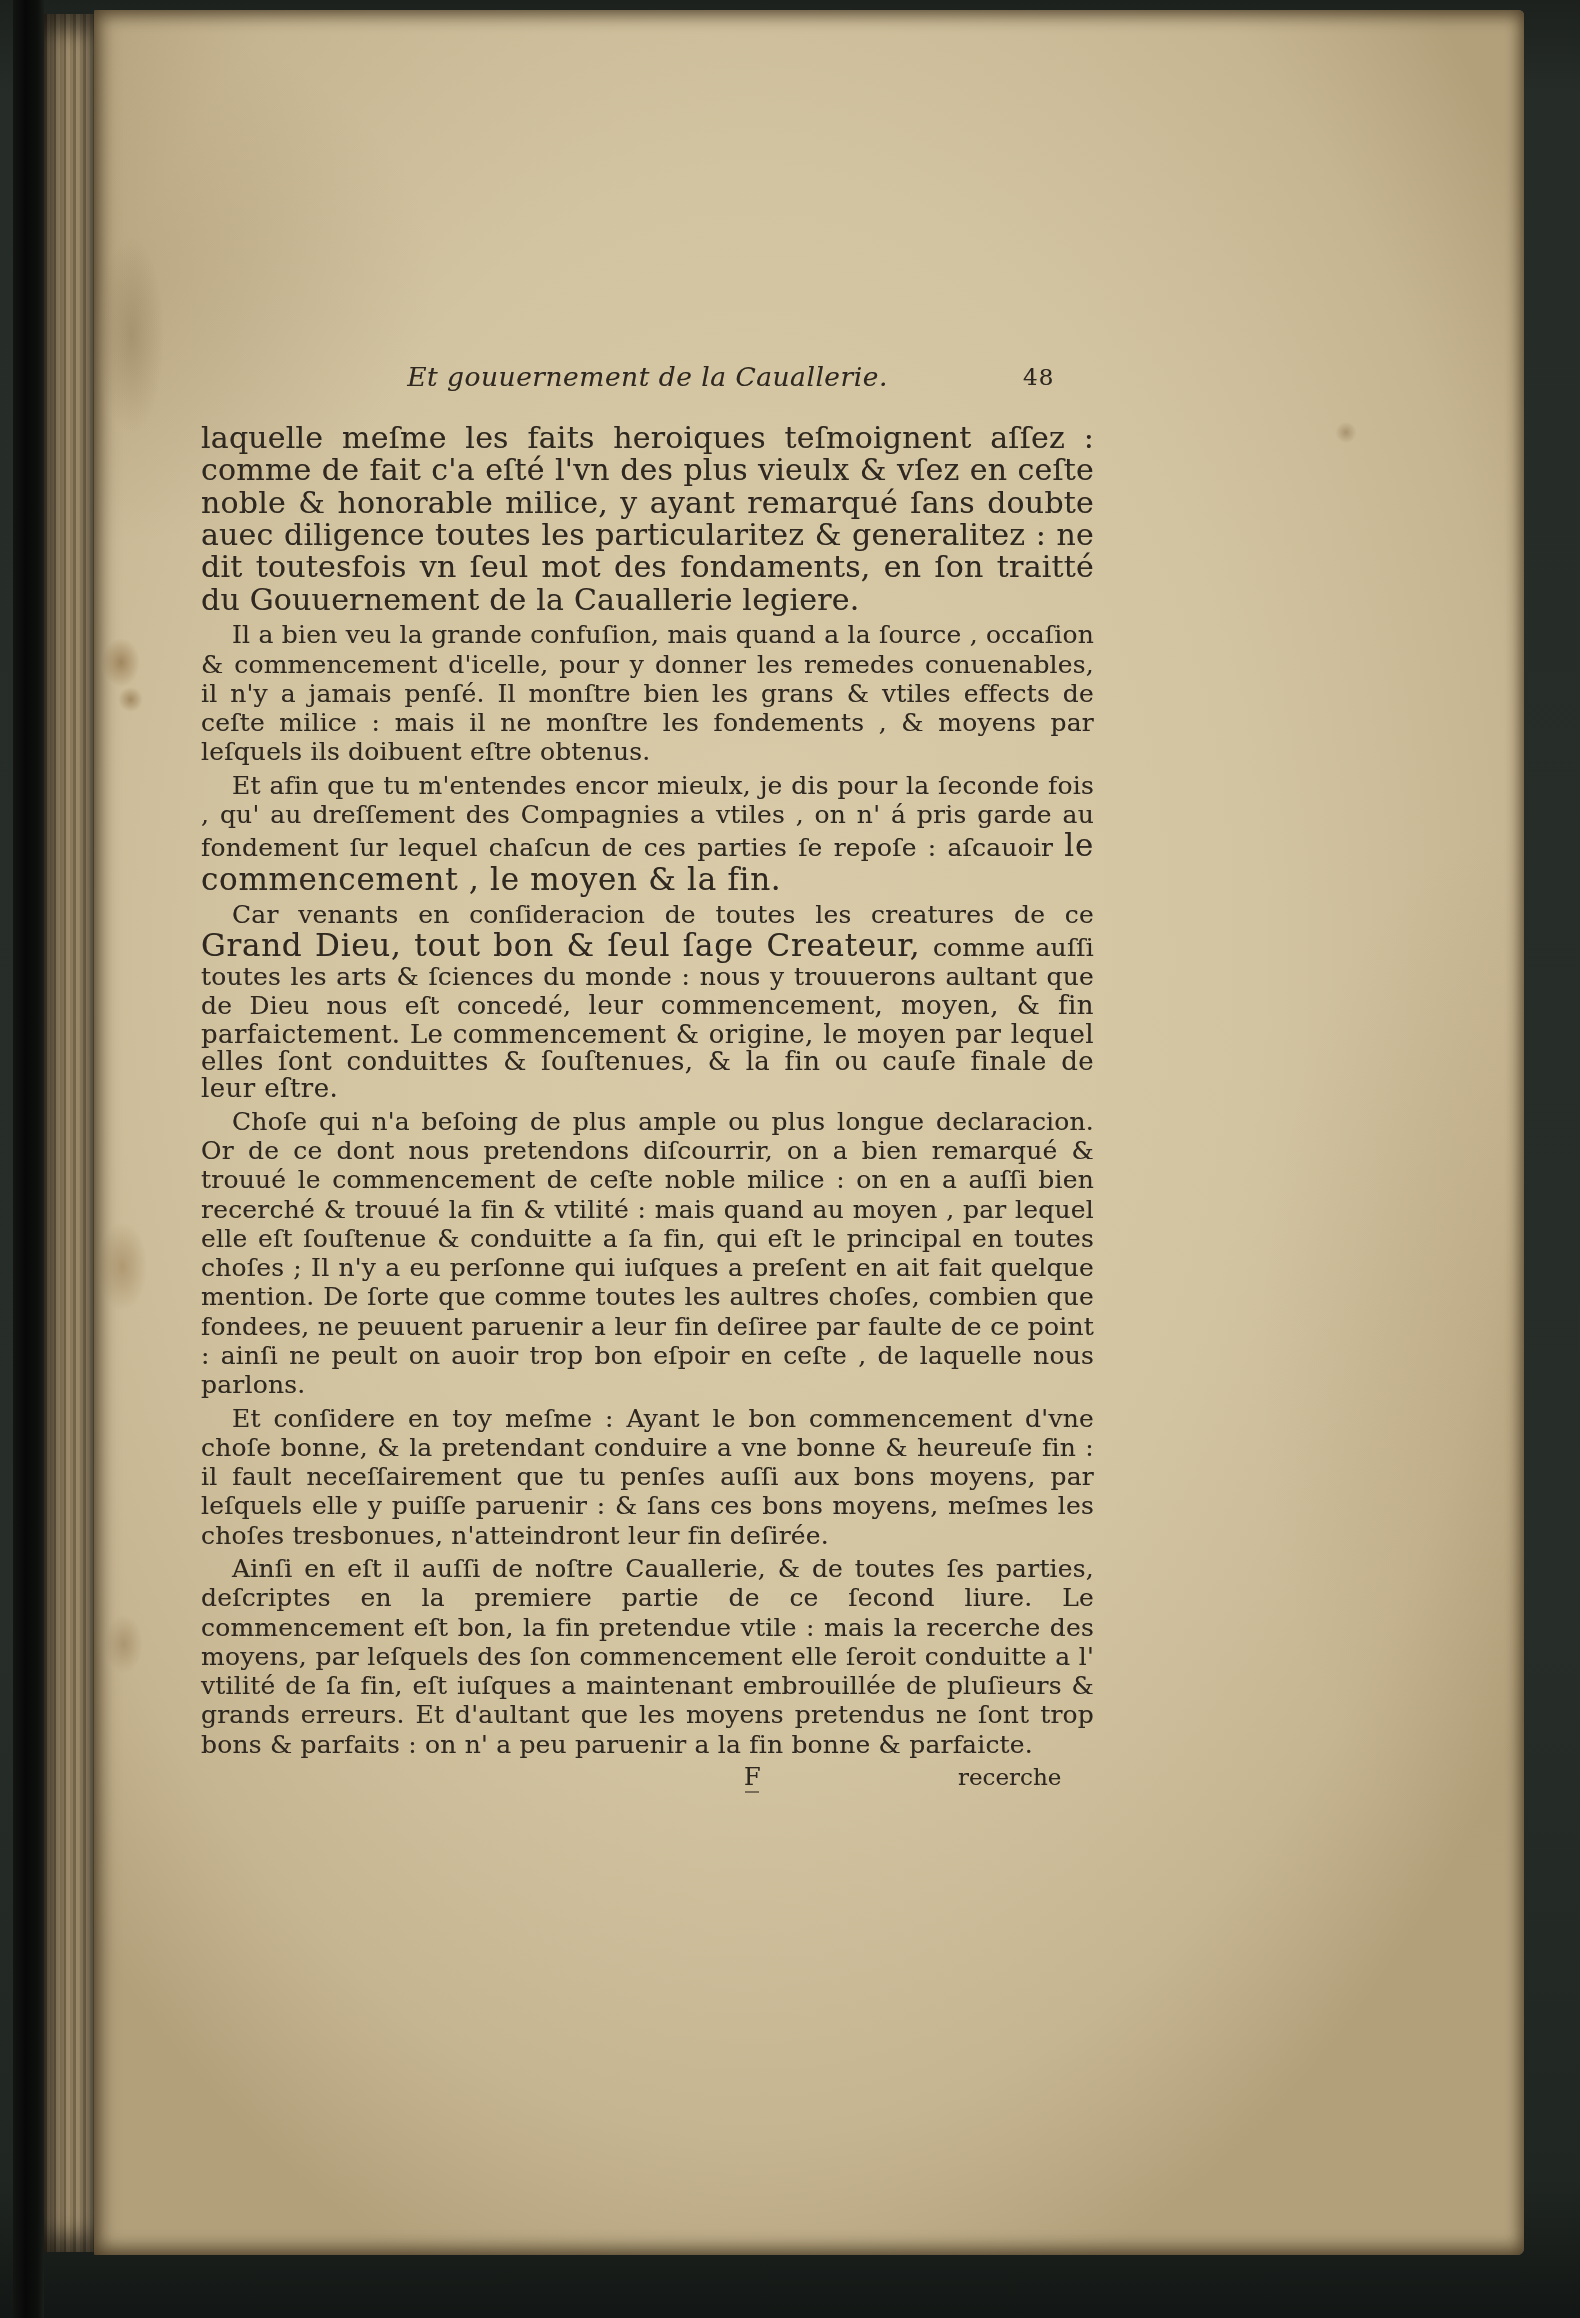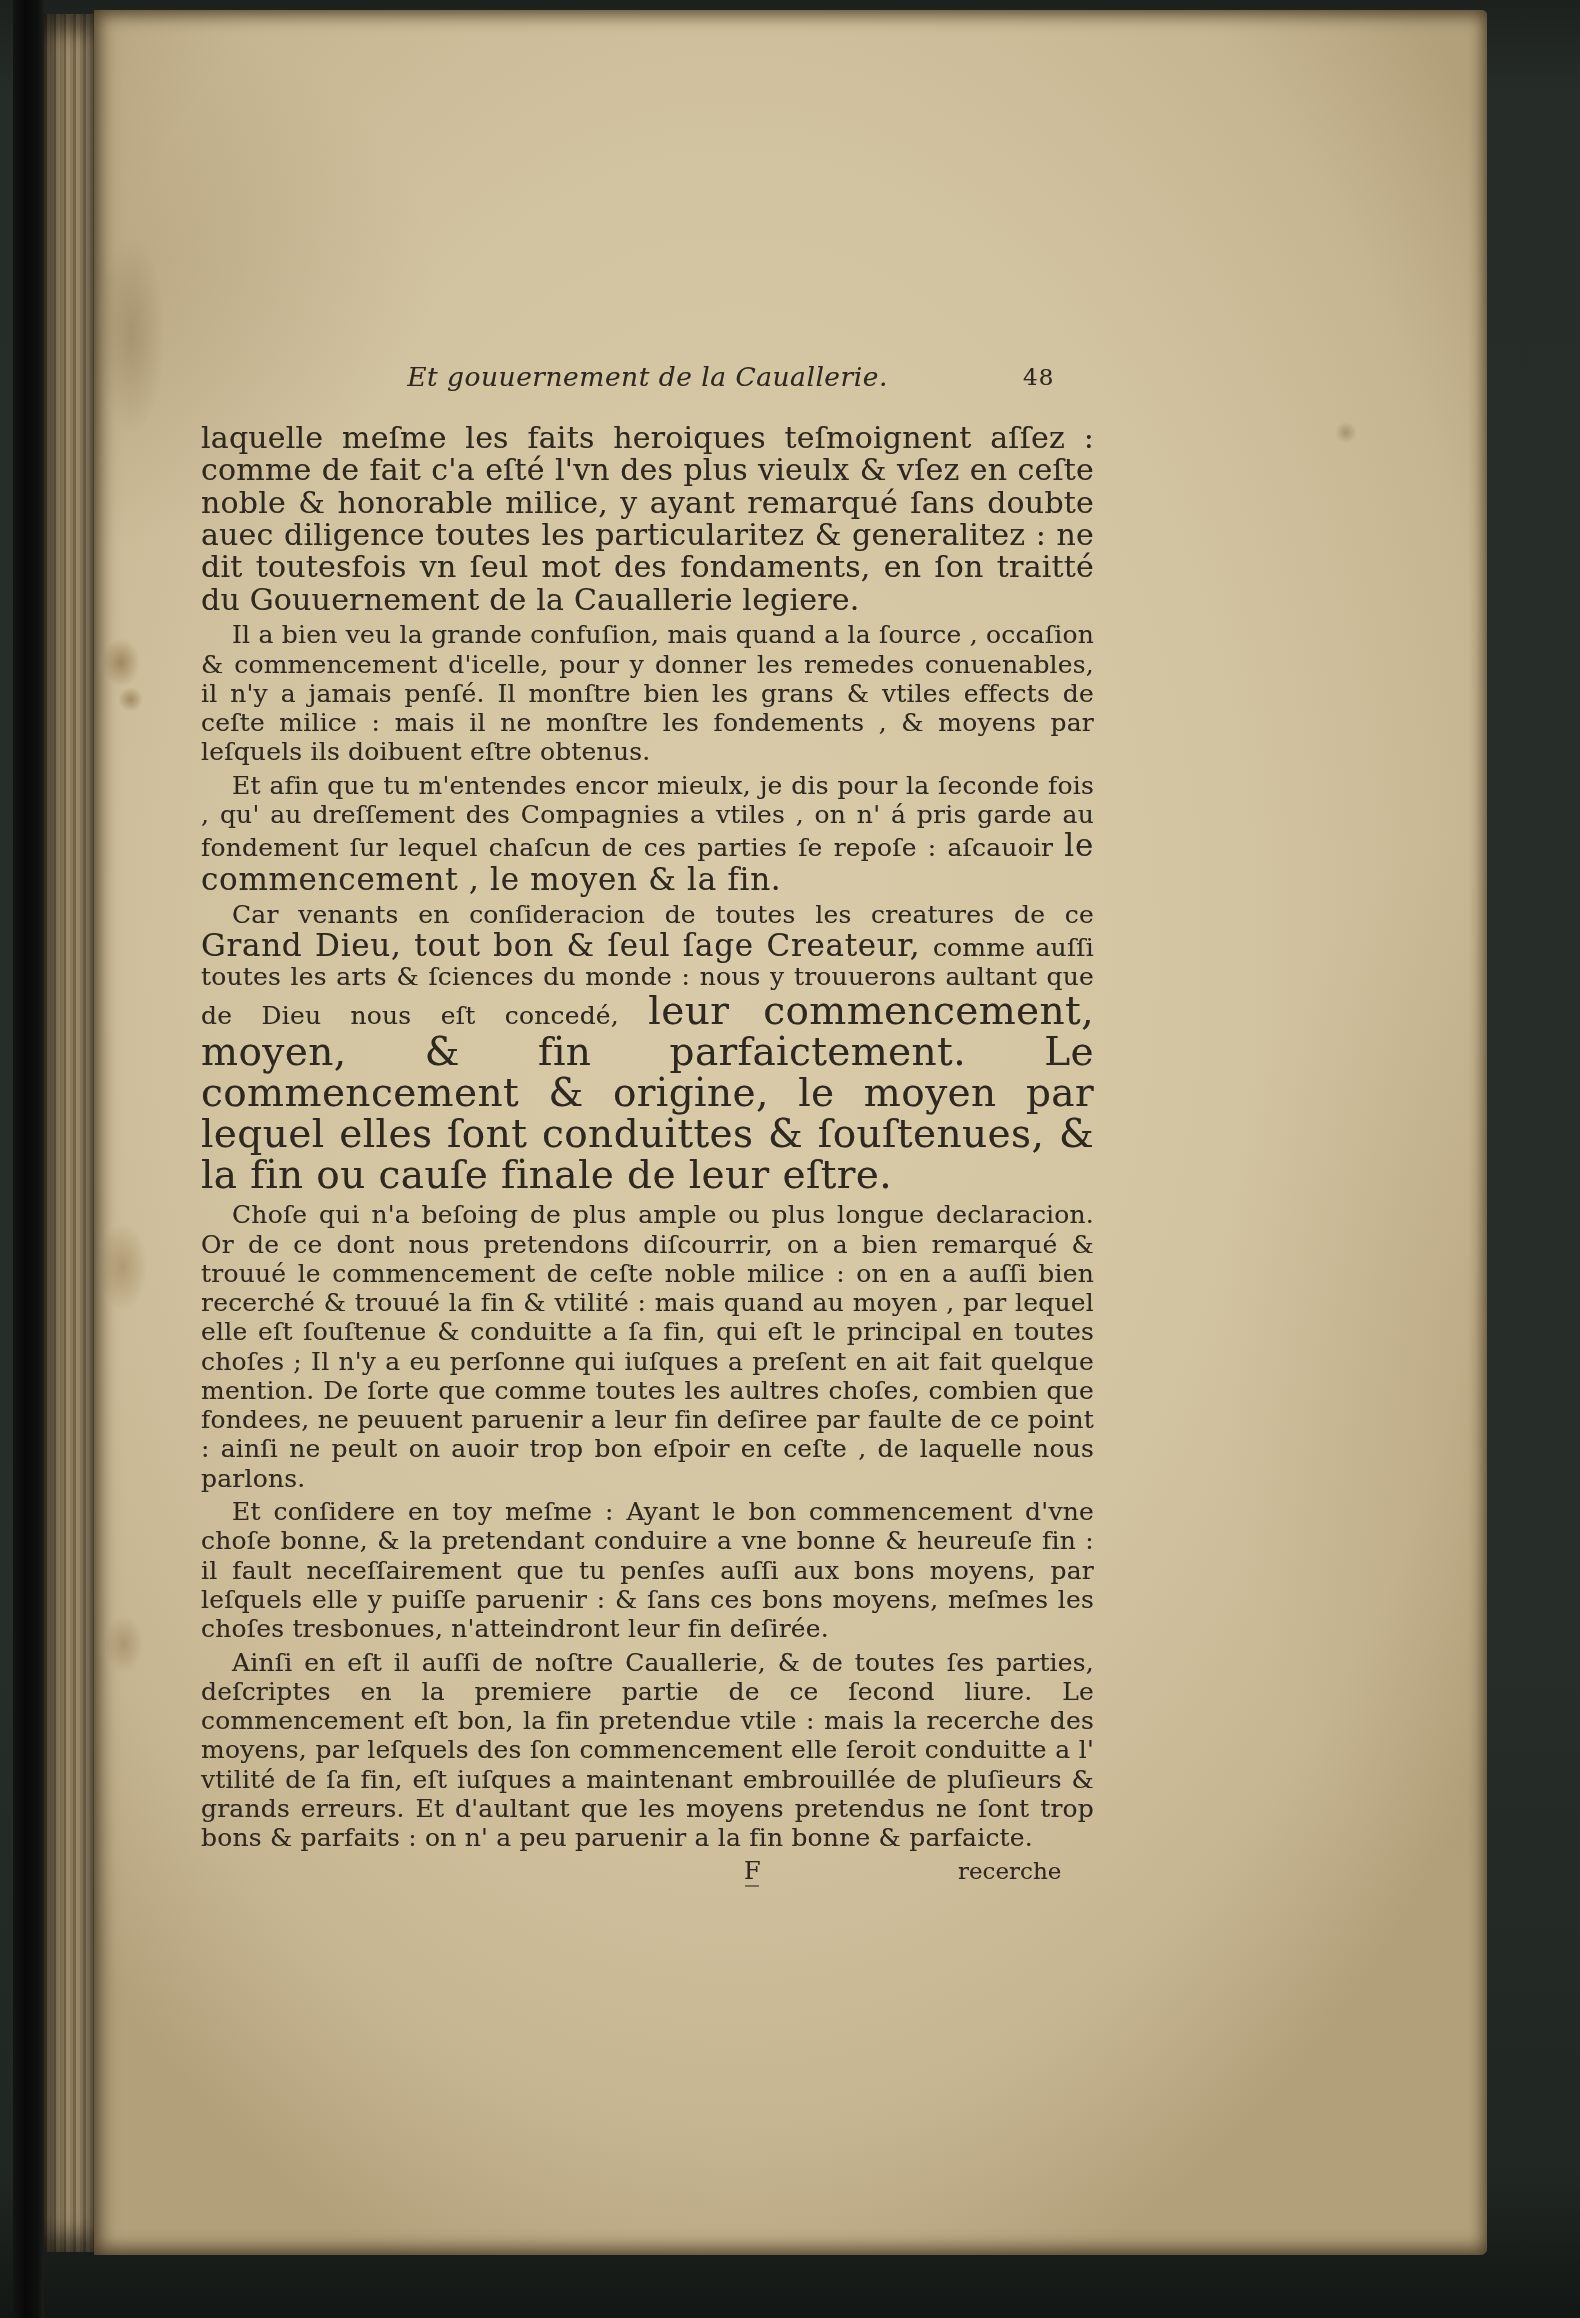--- a/index.html
+++ b/index.html
@@ -42,20 +42,21 @@
     border-radius:2.2px 5.4px 6.5px 2.2px;
     background:
       radial-gradient(ellipse 488px 379px at 0% 12%, rgba(124,100,62,.18), transparent 70%),
       radial-gradient(ellipse 379px 758px at 100% 60%, rgba(140,116,76,.14), transparent 70%),
       radial-gradient(ellipse 921px 1409px at 46% 42%, #d9cba9 0%, #d3c4a1 55%, #c6b591 84%, #b2a07b 100%);
     box-shadow:
       inset 0 7.6px 15px rgba(50,38,20,.38),
       inset 0 -8.7px 16.3px rgba(50,38,20,.42),
       inset 8.7px 0 18.4px rgba(60,46,24,.40),
       inset -5.4px 0 14px rgba(60,46,24,.28);
+    padding-left: 37px;
   }
   .stain{position:absolute;border-radius:50%;pointer-events:none;}
   .stain-1{left:7.6px;top:628px;width:38px;height:49px;
     background:radial-gradient(ellipse at center, rgba(118,84,40,.5), rgba(118,84,40,0) 70%);}
   .stain-2{left:24px;top:677px;width:25px;height:25px;
     background:radial-gradient(circle, rgba(110,78,36,.45), rgba(110,78,36,0) 70%);}
   .stain-3{left:4.3px;top:1213px;width:49px;height:87px;
     background:radial-gradient(ellipse at center, rgba(122,90,46,.35), rgba(122,90,46,0) 72%);}
   .stain-4{left:10.8px;top:1604px;width:38px;height:60px;
     background:radial-gradient(ellipse at center, rgba(110,80,40,.3), rgba(110,80,40,0) 70%);}
@@ -81,21 +82,21 @@
   }
   .body-text p.para{
     margin:0 0 4.3px 0;
     text-align:justify;
     line-height:1.17;
     letter-spacing:0.2px;
   }
   .body-text p.para.indent{text-indent:31px;}
   .seg-sm{font-size:25px;}
   .seg-md{font-size:30px;line-height:1.08;}
-  .seg-lg{font-size:39px;letter-spacing:0.4px;line-height:1.05;}
+  .seg-lg{font-size:26px;letter-spacing:0.4px;line-height:1.05;}
   .seg-xl{font-size:31px;letter-spacing:0.7px;line-height:1.05;}
   .footer{position:relative;height:49px;margin-top:2.2px;}
   .signature{position:absolute;left:543px;top:0;font-size:24px;}
   .signature::after{
     content:"";position:absolute;left:1.1px;top:28px;width:14px;height:2.2px;
     background:rgba(46,40,32,.55);
   }
   .catchword{position:absolute;left:757px;top:1.1px;font-size:23px;}
 </style>
 </head>

